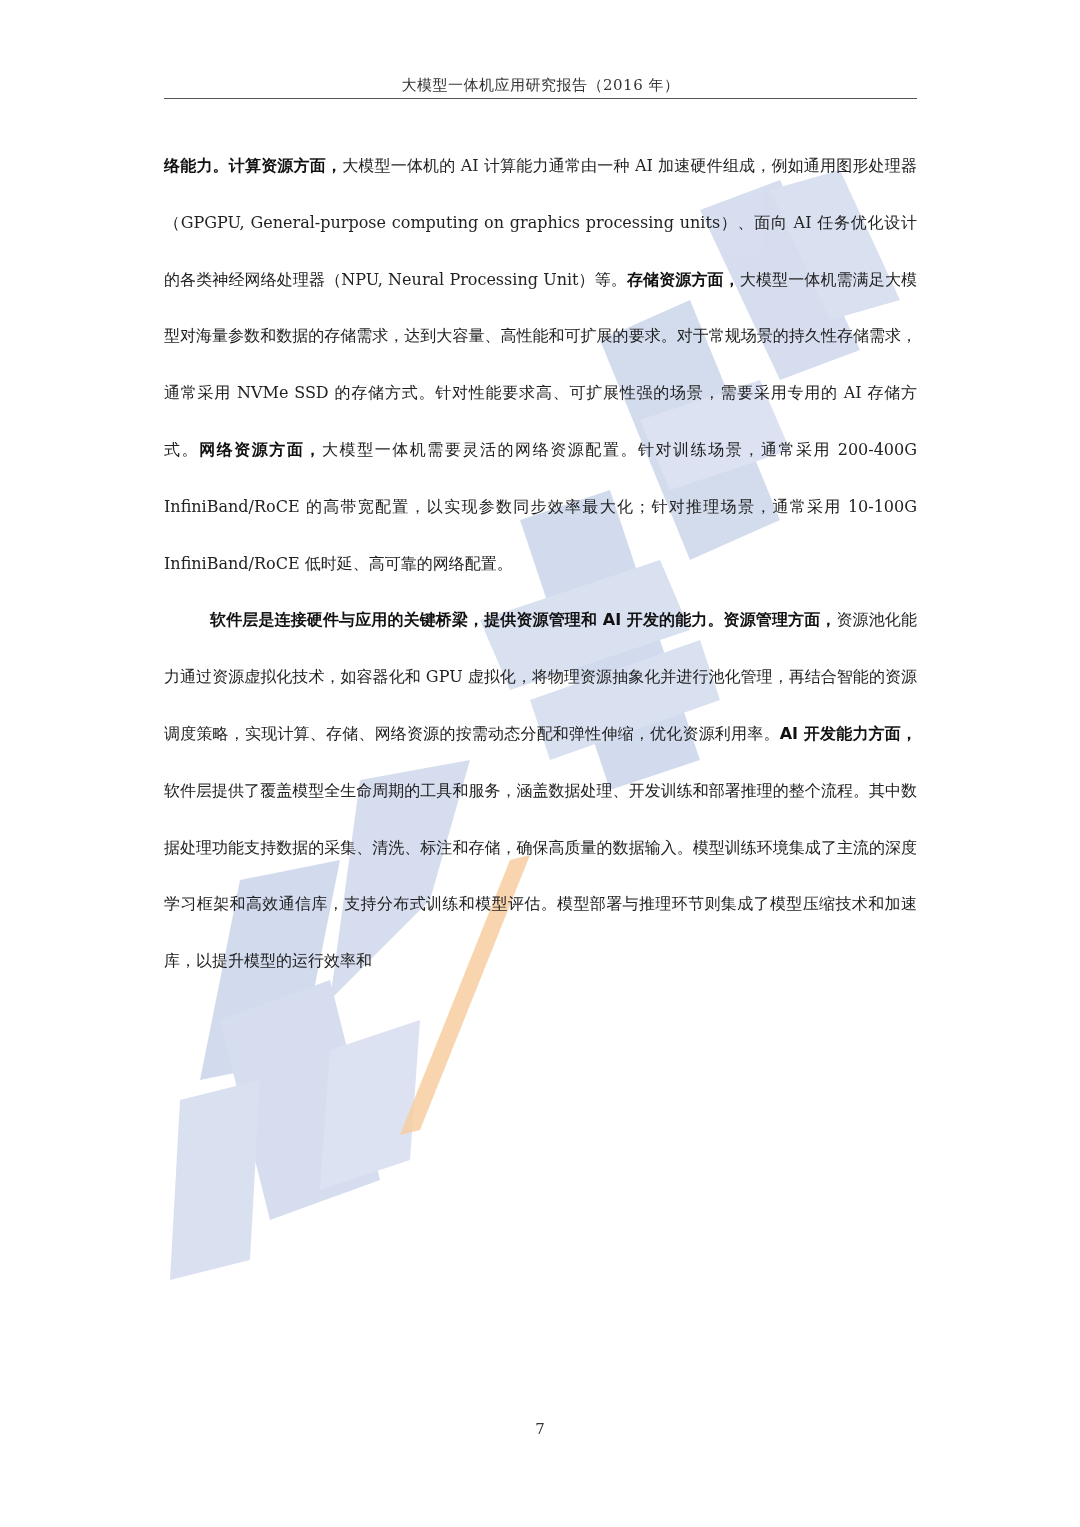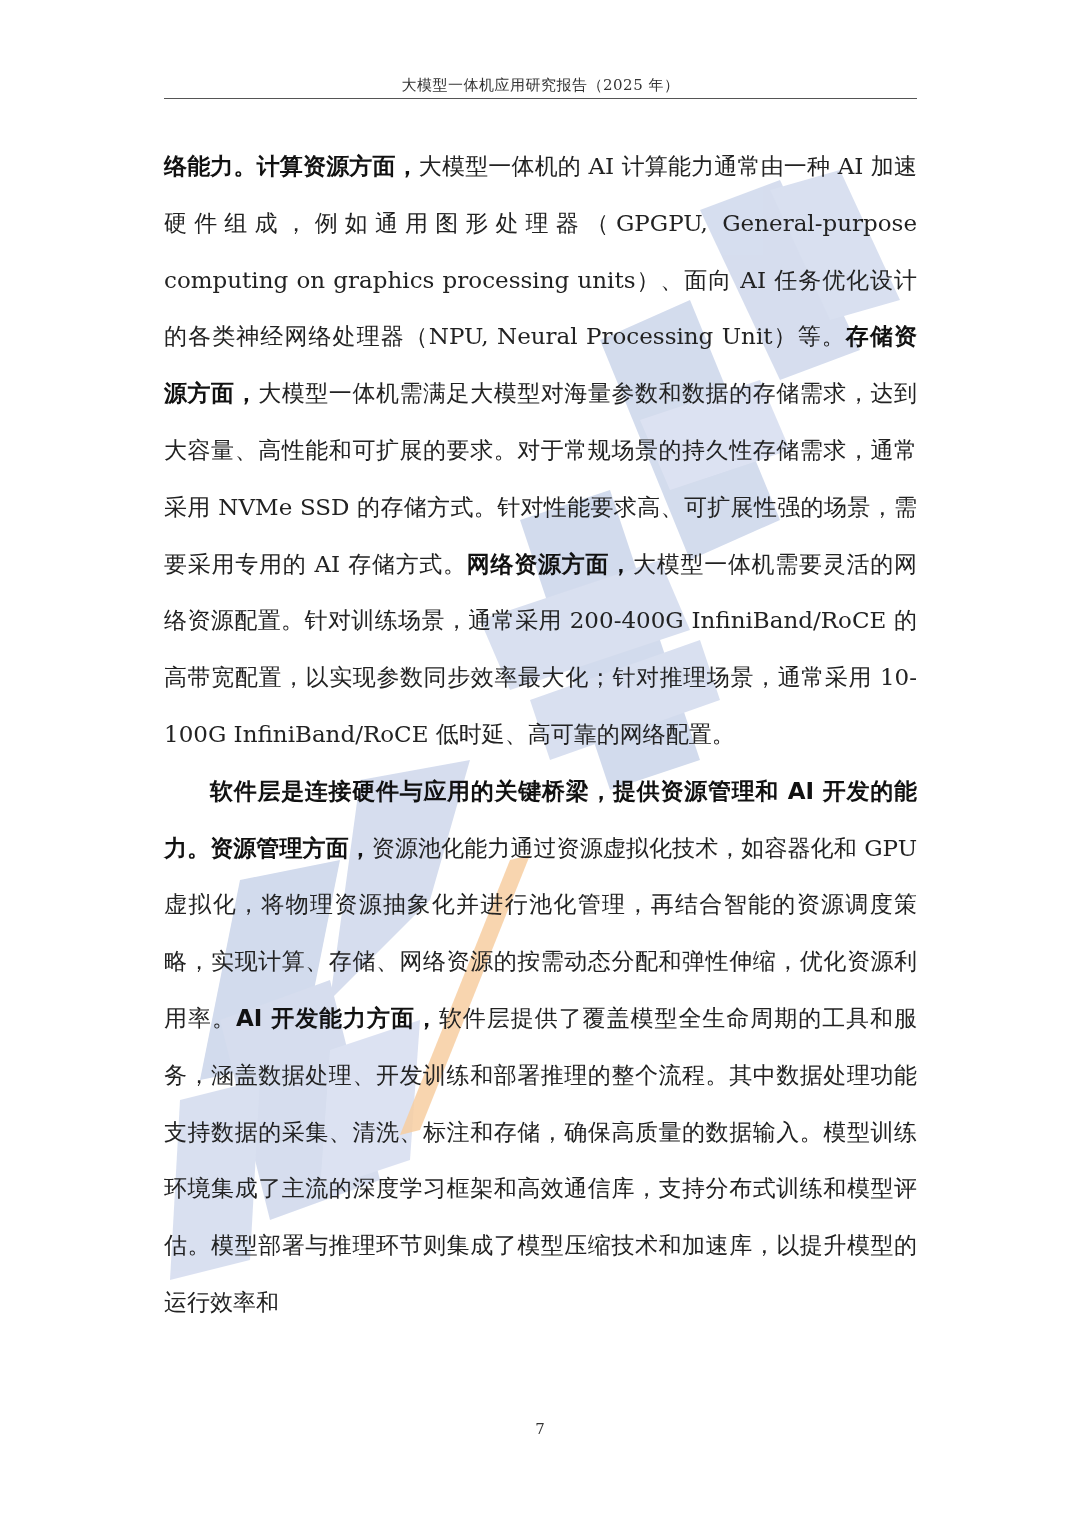--- a/index.html
+++ b/index.html
@@ -36,21 +36,21 @@
       width: 753px;
       top: 98px;
       height: 0;
       border-top: 1.5px solid #555555;
     }
     .body-text {
       position: absolute;
       left: 164px;
       top: 138px;
       width: 753px;
-      font-size: 23px;
+      font-size: 16px;
       line-height: 56.8px;
       text-align: justify;
       text-justify: inter-character;
       z-index: 2;
     }
     .para {
       margin: 0;
     }
     .para.indent {
       text-indent: 46px;
@@ -100,21 +100,21 @@
       <polygon points="360,780 470,760 430,900 330,1000" fill="#cfd8ec"></polygon>
       <polygon points="240,880 340,860 300,1060 200,1080" fill="#cbd5ea"></polygon>
       <polygon points="220,1020 330,980 380,1180 270,1220" fill="#cfd8ec"></polygon>
       <polygon points="180,1100 260,1080 250,1260 170,1280" fill="#d3dbee"></polygon>
       <polygon points="330,1050 420,1020 410,1160 320,1190" fill="#d7def0"></polygon>
 
       <polygon points="510,860 530,855 420,1130 400,1135" fill="#f6c690" opacity="0.85"></polygon>
     </g>
   </svg>
 
-  <div class="running-header">大模型一体机应用研究报告（2025 年）</div>
+  <div class="running-header">大模型一体机应用研究报告（2016 年）</div>
   <div class="header-rule"></div>
 
   <div class="body-text">
     <p class="para"><span class="bold">络能力。计算资源方面，</span><span>大模型一体机的 AI 计算能力通常由一种 AI 加速硬件组成，例如通用图形处理器（GPGPU, General-purpose computing on graphics processing units）、面向 AI 任务优化设计的各类神经网络处理器（NPU, Neural Processing Unit）等。</span><span class="bold">存储资源方面，</span><span>大模型一体机需满足大模型对海量参数和数据的存储需求，达到大容量、高性能和可扩展的要求。对于常规场景的持久性存储需求，通常采用 NVMe SSD 的存储方式。针对性能要求高、可扩展性强的场景，需要采用专用的 AI 存储方式。</span><span class="bold">网络资源方面，</span><span>大模型一体机需要灵活的网络资源配置。针对训练场景，通常采用 200-400G InfiniBand/RoCE 的高带宽配置，以实现参数同步效率最大化；针对推理场景，通常采用 10-100G InfiniBand/RoCE 低时延、高可靠的网络配置。</span></p>
     <p class="para indent"><span class="bold">软件层是连接硬件与应用的关键桥梁，提供资源管理和 AI 开发的能力。资源管理方面，</span><span>资源池化能力通过资源虚拟化技术，如容器化和 GPU 虚拟化，将物理资源抽象化并进行池化管理，再结合智能的资源调度策略，实现计算、存储、网络资源的按需动态分配和弹性伸缩，优化资源利用率。</span><span class="bold">AI 开发能力方面，</span><span>软件层提供了覆盖模型全生命周期的工具和服务，涵盖数据处理、开发训练和部署推理的整个流程。其中数据处理功能支持数据的采集、清洗、标注和存储，确保高质量的数据输入。模型训练环境集成了主流的深度学习框架和高效通信库，支持分布式训练和模型评估。模型部署与推理环节则集成了模型压缩技术和加速库，以提升模型的运行效率和</span></p>
   </div>
 
   <div class="page-number">7</div>
 </div>
 

